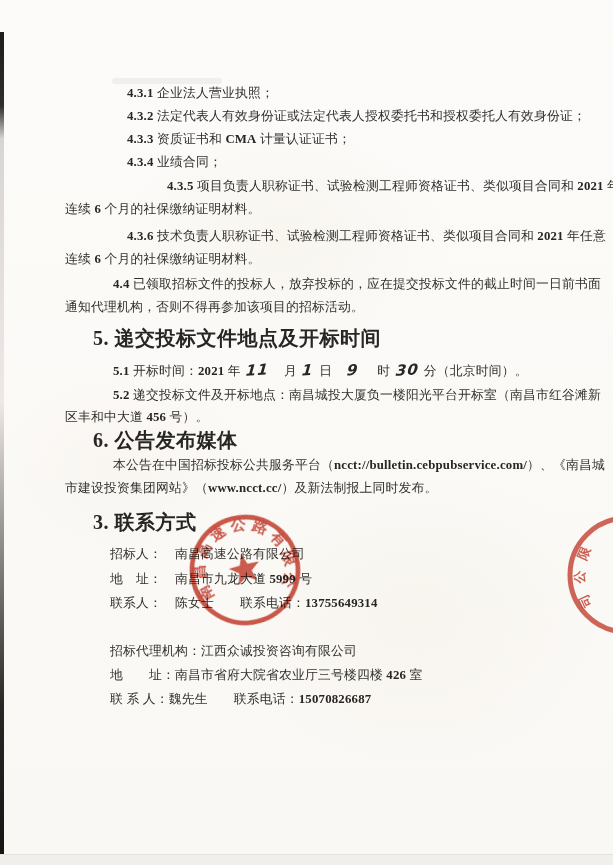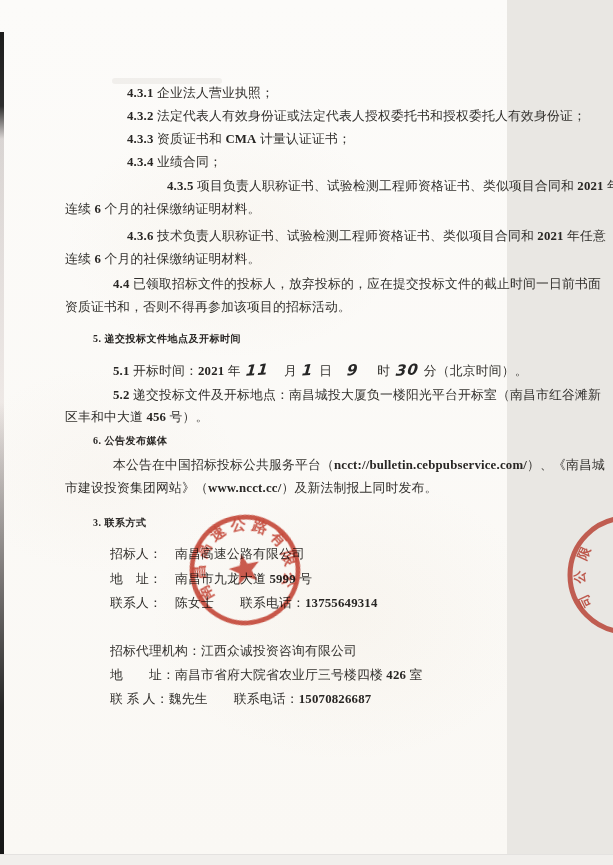--- a/index.html
+++ b/index.html
@@ -2,21 +2,21 @@
 <html style="--stamp-color: #c13222;"><head>
 <meta charset="utf-8">
 <style>
   html,body{margin:0;padding:0;}
   body{
     width:613px;height:865px;overflow:hidden;position:relative;
     font-family:"Liberation Serif","DejaVu Serif",serif;
     background:#e9e7e3;
   }
   .page{
-    position:absolute;left:0;top:0;width:507px;height:855px;
+    position:absolute;left:0;top:0;width:613px;height:855px;
     background:
       radial-gradient(240px 170px at 46% 28%, rgba(213,188,148,0.08), transparent 70%),
       radial-gradient(280px 210px at 68% 72%, rgba(213,188,148,0.07), transparent 70%),
       radial-gradient(200px 150px at 20% 55%, rgba(210,180,150,0.05), transparent 70%),
       linear-gradient(#fcfbf9,#faf8f4);
   }
   .scan-edge-left{
     position:absolute;left:0;top:32px;width:4px;height:823px;
     background:linear-gradient(180deg,
       rgba(10,10,10,0.92) 0%, rgba(10,10,10,0.85) 9%,
@@ -25,21 +25,21 @@
   }
   .scan-strip-bottom{
     position:absolute;left:0;bottom:0;width:613px;height:10px;
     background:#f1efec;border-top:1px solid rgba(0,0,0,0.05);
   }
   .line{
     position:absolute;white-space:nowrap;
     font-size:12.8px;line-height:17px;color:#32302d;
     letter-spacing:0.2px;
   }
-  .line.heading{font-size:10px;font-weight:bold;color:#242220;letter-spacing:0.5px;}
+  .line.heading{font-size:20px;font-weight:bold;color:#242220;letter-spacing:0.5px;}
   .seg-n{font-weight:normal;}
   .seg-b{font-weight:bold;color:#282624;}
   .seg-hw{
     display:inline-block;
     font-family:"DejaVu Sans",sans-serif;
     font-style:italic;font-weight:bold;font-size:15px;color:#262626;
     transform:skewX(-9deg) rotate(-4deg);
     letter-spacing:1px;padding:0 2px;
   }
   .stamp{
@@ -69,21 +69,21 @@
   <div>
       <div class="line" style="top: 85px; left: 127px;"><span class="seg-b">4.3.1</span><span class="seg-n"> 企业法人营业执照；</span></div>
       <div class="line" style="top: 108px; left: 127px;"><span class="seg-b">4.3.2</span><span class="seg-n"> 法定代表人有效身份证或法定代表人授权委托书和授权委托人有效身份证；</span></div>
       <div class="line" style="top: 131px; left: 127px;"><span class="seg-b">4.3.3</span><span class="seg-n"> 资质证书和 </span><span class="seg-b">CMA</span><span class="seg-n"> 计量认证证书；</span></div>
       <div class="line" style="top: 154px; left: 127px;"><span class="seg-b">4.3.4</span><span class="seg-n"> 业绩合同；</span></div>
       <div class="line" style="top: 178px; left: 127px; margin-left: 40px;"><span class="seg-b">4.3.5</span><span class="seg-n"> 项目负责人职称证书、试验检测工程师资格证书、类似项目合同和 </span><span class="seg-b">2021</span><span class="seg-n"> 年任意</span></div>
       <div class="line" style="top: 201px; left: 65px;"><span class="seg-n">连续 </span><span class="seg-b">6</span><span class="seg-n"> 个月的社保缴纳证明材料。</span></div>
       <div class="line" style="top: 228px; left: 127px;"><span class="seg-b">4.3.6</span><span class="seg-n"> 技术负责人职称证书、试验检测工程师资格证书、类似项目合同和 </span><span class="seg-b">2021</span><span class="seg-n"> 年任意</span></div>
       <div class="line" style="top: 251px; left: 65px;"><span class="seg-n">连续 </span><span class="seg-b">6</span><span class="seg-n"> 个月的社保缴纳证明材料。</span></div>
       <div class="line" style="top: 276px; left: 113px;"><span class="seg-b">4.4</span><span class="seg-n"> 已领取招标文件的投标人，放弃投标的，应在提交投标文件的截止时间一日前书面</span></div>
-      <div class="line" style="top: 299px; left: 65px;"><span class="seg-n">资质证书和，否则不得再参加该项目的招标活动。</span></div>
+      <div class="line" style="top: 299px; left: 65px;"><span class="seg-n">通知代理机构，否则不得再参加该项目的招标活动。</span></div>
       <div class="line heading" style="top: 330px; left: 93px;"><span class="seg-b">5. 递交投标文件地点及开标时间</span></div>
       <div class="line" style="top: 362px; left: 113px;"><span class="seg-b">5.1</span><span class="seg-n"> 开标时间：</span><span class="seg-b">2021</span><span class="seg-n"> 年 </span><span class="seg-hw">11</span><span class="seg-n">　月 </span><span class="seg-hw">1</span><span class="seg-n"> 日　</span><span class="seg-hw">9</span><span class="seg-n">　 时 </span><span class="seg-hw">30</span><span class="seg-n"> 分（北京时间）。</span></div>
       <div class="line" style="top: 387px; left: 113px;"><span class="seg-b">5.2</span><span class="seg-n"> 递交投标文件及开标地点：南昌城投大厦负一楼阳光平台开标室（南昌市红谷滩新</span></div>
       <div class="line" style="top: 409px; left: 65px;"><span class="seg-n">区丰和中大道 </span><span class="seg-b">456</span><span class="seg-n"> 号）。</span></div>
       <div class="line heading" style="top: 432px; left: 93px;"><span class="seg-b">6. 公告发布媒体</span></div>
       <div class="line" style="top: 457px; left: 113px;"><span class="seg-n">本公告在中国招标投标公共服务平台（</span><span class="seg-b">ncct://bulletin.cebpubservice.com/</span><span class="seg-n">）、《南昌城</span></div>
       <div class="line" style="top: 480px; left: 65px;"><span class="seg-n">市建设投资集团网站》（</span><span class="seg-b">www.ncct.cc/</span><span class="seg-n">）及新法制报上同时发布。</span></div>
       <div class="line heading" style="top: 514px; left: 93px;"><span class="seg-b">3. 联系方式</span></div>
       <div class="line" style="top: 546px; left: 110px;"><span class="seg-n">招标人：　南昌高速公路有限公司</span></div>
       <div class="line" style="top: 571px; left: 110px;"><span class="seg-n">地　址：　南昌市九龙大道 </span><span class="seg-b">5999</span><span class="seg-n"> 号</span></div>

